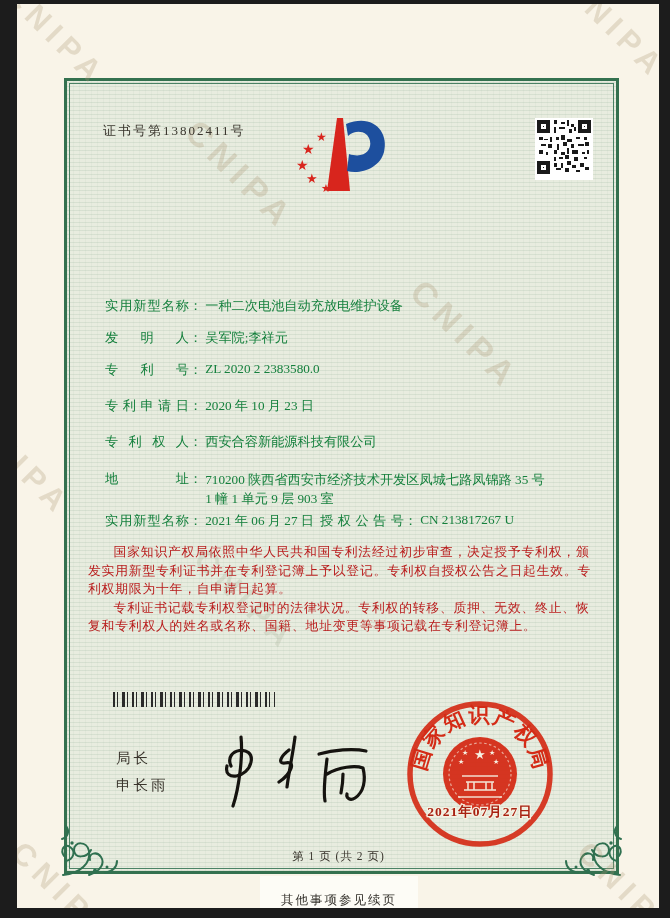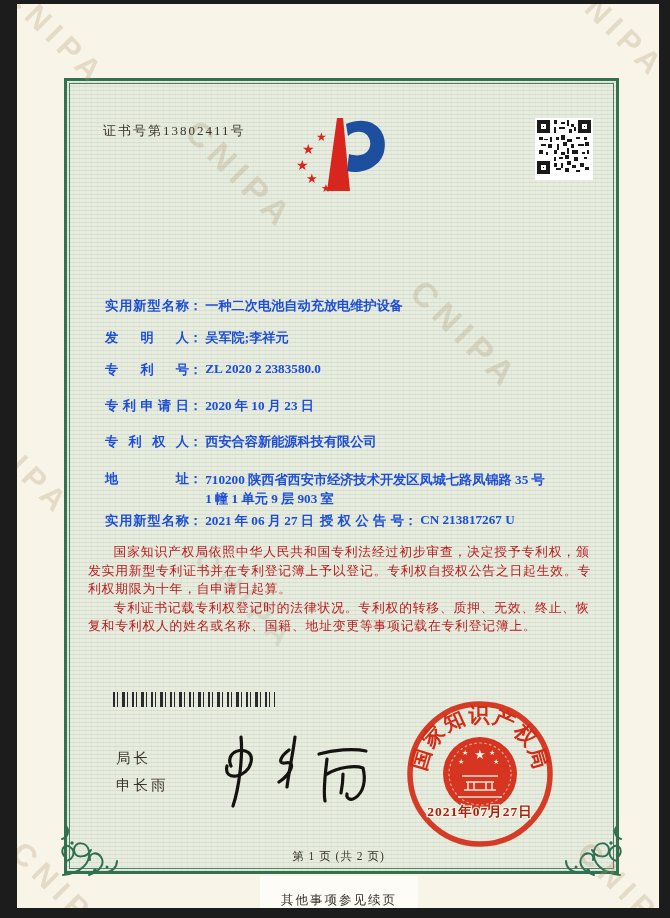--- a/index.html
+++ b/index.html
@@ -40,21 +40,21 @@
     position:absolute;left:86px;top:118px;
     font-size:13px;letter-spacing:2px;color:#3a362e;
   }
   .logo{position:absolute;left:273px;top:106px;}
   .qr{position:absolute;left:518px;top:114px;background:#ffffff;padding:2px;}
   .title{
     position:absolute;left:47px;top:200px;width:549px;text-align:center;
     font-size:30px;font-weight:bold;letter-spacing:7px;color:#211d18;
   }
   .rows{position:absolute;left:0;top:0;}
-  .row{position:absolute;left:88px;font-size:13.2px;color:#1d4ed8;white-space:nowrap;font-weight:bold;}
+  .row{position:absolute;left:88px;font-size:13.2px;color:#15803d;white-space:nowrap;}
   .lbl{display:inline-block;width:84px;text-align:justify;text-align-last:justify;vertical-align:top;}
   .colon{display:inline-block;vertical-align:top;}
   .val{display:inline-block;vertical-align:top;margin-left:3px;}
   .val.wrap{white-space:normal;width:340px;line-height:19px;}
   .pair2{margin-left:6px;}
   .legal{
     position:absolute;left:71px;top:539px;width:514px;
     font-size:12.8px;line-height:18.5px;letter-spacing:0.8px;color:#b91c1c;
   }
   .legal p{margin:0;text-indent:2em;}

